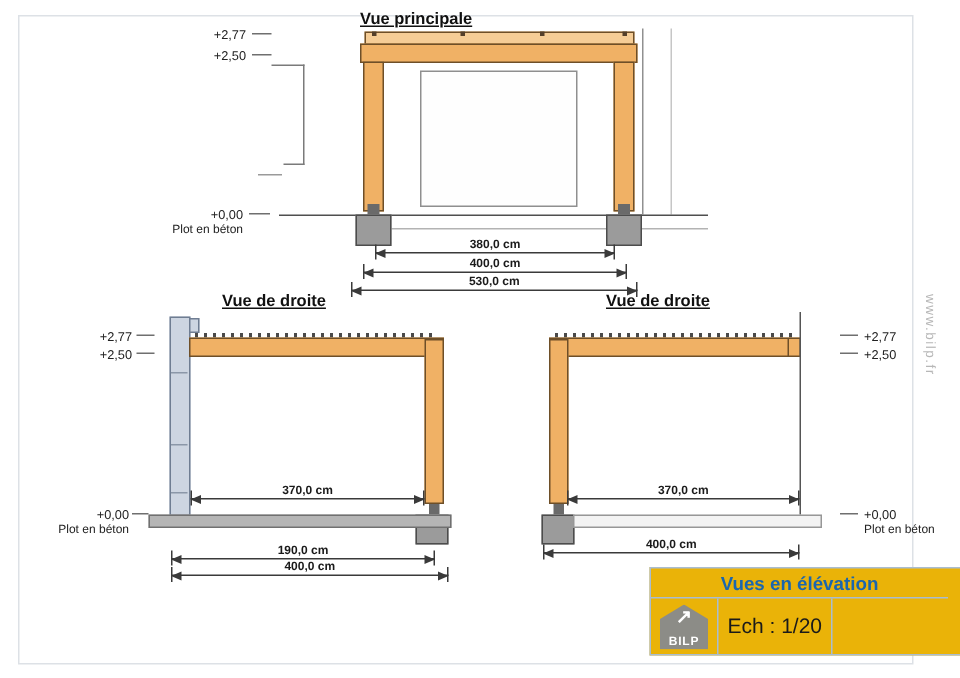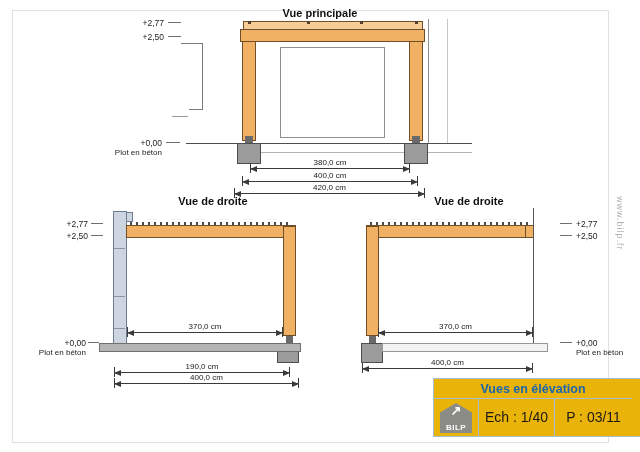--- a/index.html
+++ b/index.html
@@ -1,20 +1,20 @@
 <!DOCTYPE html>
 <html><head>
 <meta charset="utf-8">
 <style>
   html,body{margin:0;padding:0;background:#fff;}
   #stage{position:relative;width:640px;height:452px;background:#fff;overflow:hidden;
          font-family:"Liberation Sans",sans-serif;color:#222;}
   .abs{position:absolute;}
   .frame{position:absolute;border:1px solid #dde1e6;}
-  .view-title{position:absolute;font-size:11px;font-weight:bold;color:#101010;text-align:center;white-space:nowrap;}
+  .view-title{position:absolute;font-size:11px;font-weight:bold;color:#101010;white-space:nowrap;text-decoration:underline;}
   .wood{position:absolute;background:#f0b165;border:1px solid #6e4f28;box-sizing:border-box;}
   .wood-light{background:#f6cd96;}
   .outline{position:absolute;border:1px solid #8f8f8f;background:#fefefe;box-sizing:border-box;}
   .concrete{position:absolute;background:#9b9b9b;border:1px solid #4c4c4c;box-sizing:border-box;}
   .anchor{position:absolute;background:#6a6a6a;}
   .wall{position:absolute;background:#cdd5e1;border:1px solid #6f7d92;box-sizing:border-box;}
   .wall-div{position:absolute;background:#8b97a8;height:1px;}
   .slab{position:absolute;background:#b5b5b5;border:1px solid #707070;box-sizing:border-box;}
   .slab-outline{position:absolute;background:#f3f3f3;border:1px solid #979797;box-sizing:border-box;}
   .hline{position:absolute;height:1px;background:#6f6f6f;}
@@ -25,21 +25,21 @@
   .r{text-align:right;}
   .note{position:absolute;font-size:8px;line-height:9px;color:#222;white-space:nowrap;}
   .dim{position:absolute;height:0;border-top:1px solid #3a3a3a;}
   .dim::before{content:"";position:absolute;left:0;top:-3.5px;width:0;height:0;border-style:solid;
                border-width:3px 7px 3px 0;border-color:transparent #3a3a3a transparent transparent;}
   .dim::after{content:"";position:absolute;right:0;top:-3.5px;width:0;height:0;border-style:solid;
               border-width:3px 0 3px 7px;border-color:transparent transparent transparent #3a3a3a;}
   .tick{position:absolute;top:-6px;width:1px;height:10px;background:#3a3a3a;}
   .tick.tl{left:0;}.tick.tr{right:0;}
   .dim-label{position:absolute;left:50%;transform:translateX(-50%);bottom:2px;
-             font-size:8px;color:#1a1a1a;white-space:nowrap;}
+             font-size:8px;color:#1a1a1a;white-space:nowrap;font-weight:bold;}
   .watermark{position:absolute;left:30px;top:150px;width:590px;text-align:center;
              font-family:"DejaVu Sans",sans-serif;font-weight:bold;font-size:80px;letter-spacing:5px;
              color:rgba(120,120,120,0.26);white-space:nowrap;z-index:60;pointer-events:none;}
   .site{position:absolute;left:615px;top:196px;writing-mode:vertical-rl;
         font-size:9px;letter-spacing:1px;color:#b7b7b7;}
   .tb{position:absolute;left:433px;top:378px;width:237px;height:59px;background:#eab308;
       border:1px solid #a9bdd1;box-sizing:border-box;z-index:70;}
   .tb-header{position:absolute;left:0;top:0;width:198px;height:20px;line-height:20px;text-align:center;
              border-bottom:1px solid #a9bdd1;color:#1b66ae;font-weight:bold;font-size:12.5px;box-sizing:border-box;}
   .tb-cell{position:absolute;top:20px;height:37px;line-height:37px;text-align:center;
@@ -103,21 +103,21 @@
       <span class="dim-label">380,0 cm</span>
     </div>
     <div class="dim" style="left:242px;top:181px;width:176px;">
       <span class="tick tl"></span>
       <span class="tick tr"></span>
       <span class="dim-label">400,0 cm</span>
     </div>
     <div class="dim" style="left:234px;top:193px;width:191px;">
       <span class="tick tl"></span>
       <span class="tick tr"></span>
-      <span class="dim-label">420,0 cm</span>
+      <span class="dim-label">530,0 cm</span>
     </div>
   </div>
 
   <div>
     <div class="view-title" style="left:148px;top:195px;width:130px;">Vue de droite</div>
 
     <div class="wall" style="left:113px;top:211px;width:14px;height:133px;"></div>
     <div class="wall-div" style="left:114px;top:248px;width:11px;"></div>
     <div class="wall-div" style="left:114px;top:296px;width:11px;"></div>
     <div class="wall-div" style="left:114px;top:328px;width:11px;"></div>
@@ -190,17 +190,16 @@
   <div class="site">www.bilp.fr</div>
 
   <div class="tb">
     <div class="tb-header">Vues en élévation</div>
     <div class="tb-div" style="left:44px;"></div>
     <div class="tb-div" style="left:120px;"></div>
     <div class="logo">
       <div class="logo-arrow">↗</div>
       <div class="logo-text">BILP</div>
     </div>
-    <div class="tb-cell" style="left:45px;width:75px;">Ech : 1/40</div>
-    <div class="tb-cell" style="left:121px;width:77px;">P : 03/11</div>
+    <div class="tb-cell" style="left:45px;width:75px;">Ech : 1/20</div>
   </div>
 
 </div>
 
 </body></html>

